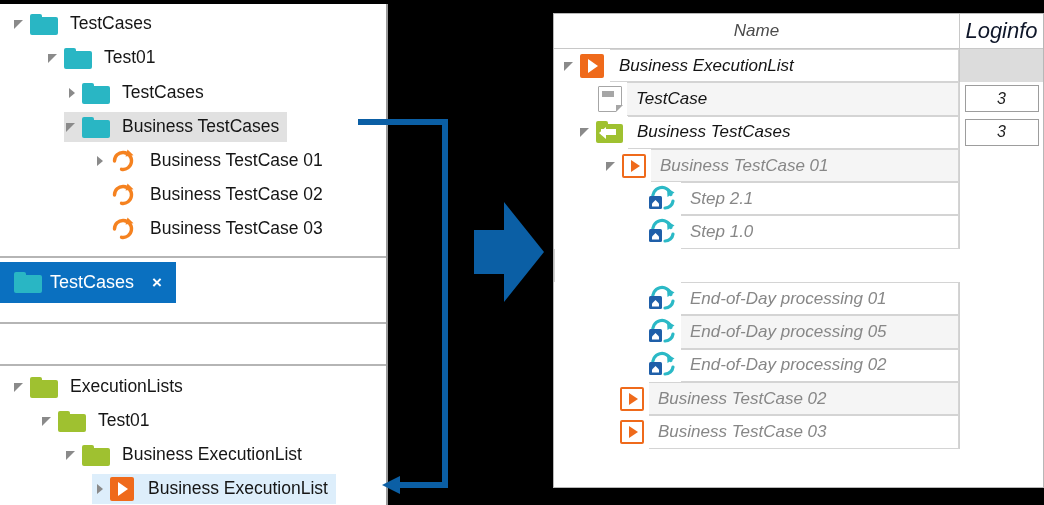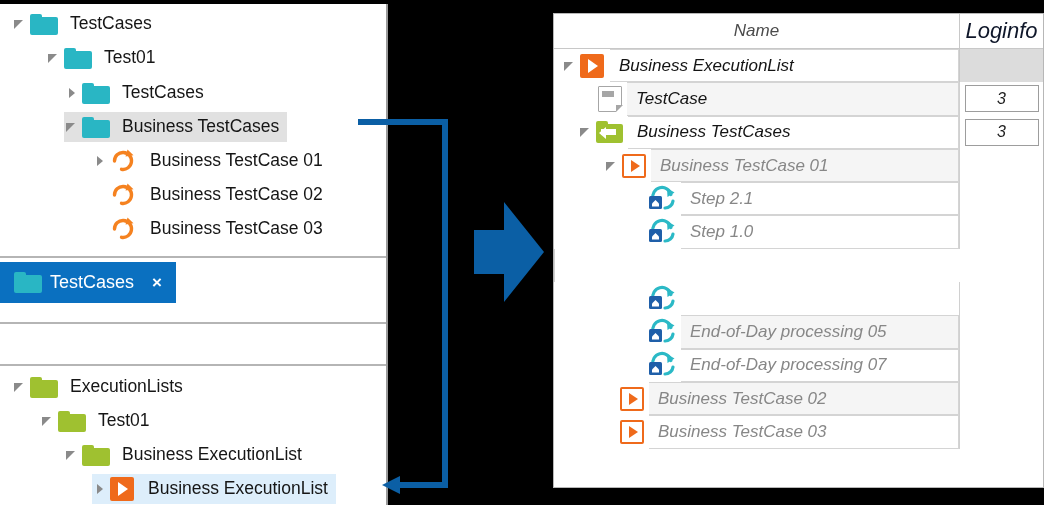--- a/index.html
+++ b/index.html
@@ -410,20 +410,21 @@
       <span class="indent" style="width:93px"></span>
       <span class="ico-step">
         <svg viewBox="0 0 30 28" width="30" height="28">
             <path d="M6 14 A8 8 0 0 1 24 9.5" fill="none" stroke="#2bb9c6" stroke-width="3.2" stroke-linecap="round"></path>
             <polygon points="20,3 27.5,7.5 20.5,12" fill="#2bb9c6"></polygon>
             <path d="M26 16 A8 8 0 0 1 18 23" fill="none" stroke="#2bb9c6" stroke-width="3.2" stroke-linecap="round"></path>
             <rect x="2" y="11" width="13" height="13" fill="#1f5fa9" rx="1.5"></rect>
             <path d="M5 18.5 L8.5 15 L12 18.5 L12 21.5 L5 21.5 Z" fill="#ffffff"></path>
           </svg>
       </span>
+      <span class="namebox plain txt-gray">End-of-Day processing 01</span>
     </div>
     <div class="gcell-log"></div>
   </div>
 
   <div class="grow">
     <div class="gcell-name">
       <span class="indent" style="width:93px"></span>
       <span class="ico-step">
         <svg viewBox="0 0 30 28" width="30" height="28">
             <path d="M6 14 A8 8 0 0 1 24 9.5" fill="none" stroke="#2bb9c6" stroke-width="3.2" stroke-linecap="round"></path>
@@ -443,21 +444,21 @@
       <span class="indent" style="width:93px"></span>
       <span class="ico-step">
         <svg viewBox="0 0 30 28" width="30" height="28">
             <path d="M6 14 A8 8 0 0 1 24 9.5" fill="none" stroke="#2bb9c6" stroke-width="3.2" stroke-linecap="round"></path>
             <polygon points="20,3 27.5,7.5 20.5,12" fill="#2bb9c6"></polygon>
             <path d="M26 16 A8 8 0 0 1 18 23" fill="none" stroke="#2bb9c6" stroke-width="3.2" stroke-linecap="round"></path>
             <rect x="2" y="11" width="13" height="13" fill="#1f5fa9" rx="1.5"></rect>
             <path d="M5 18.5 L8.5 15 L12 18.5 L12 21.5 L5 21.5 Z" fill="#ffffff"></path>
           </svg>
       </span>
-      <span class="namebox plain txt-gray">End-of-Day processing 07</span>
+      <span class="namebox plain txt-gray">End-of-Day processing 02</span>
     </div>
     <div class="gcell-log"></div>
   </div>
 
   <div class="grow">
     <div class="gcell-name">
       <span class="indent" style="width:66px"></span>
       <span class="ico-playout"></span>
       <span class="namebox tint txt-gray">Business TestCase 02</span>
     </div>

